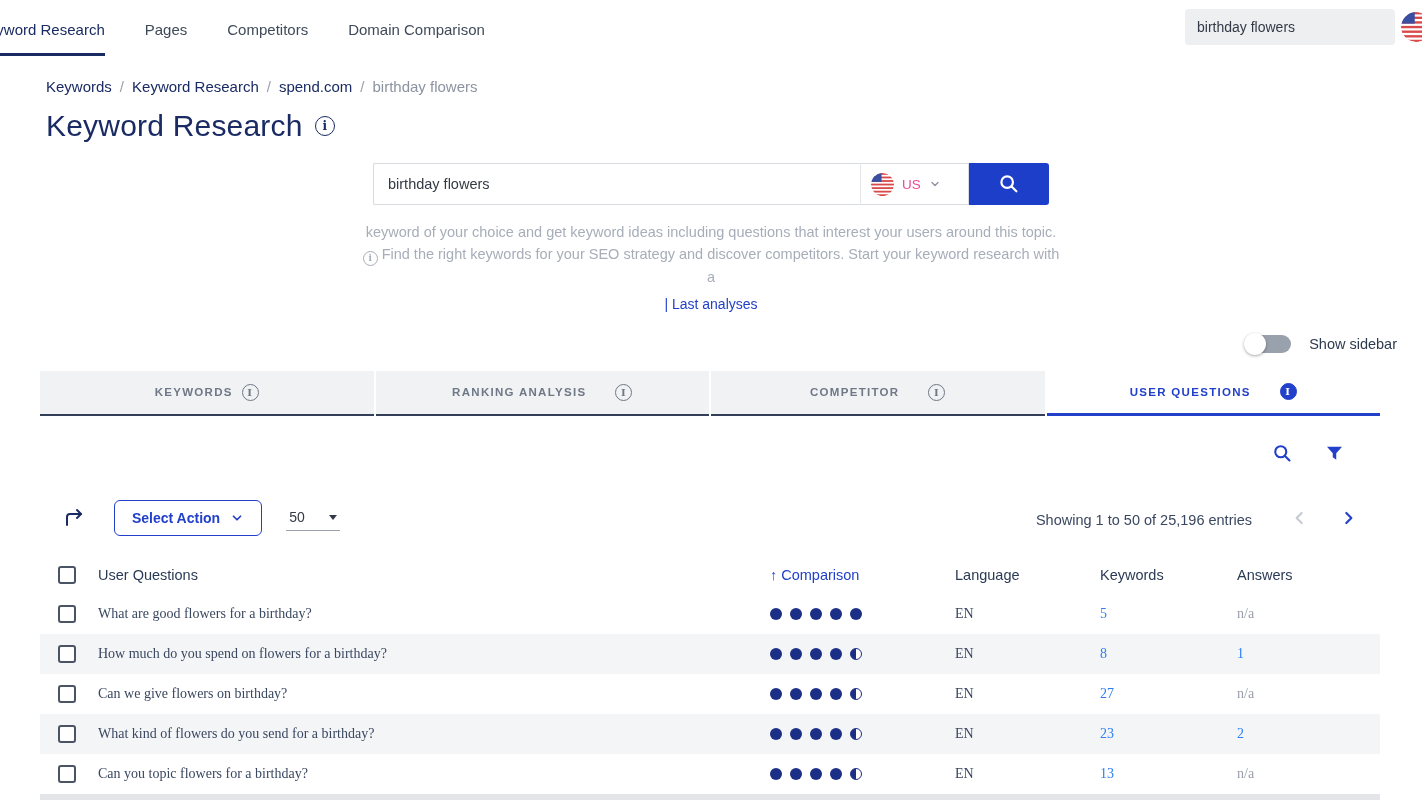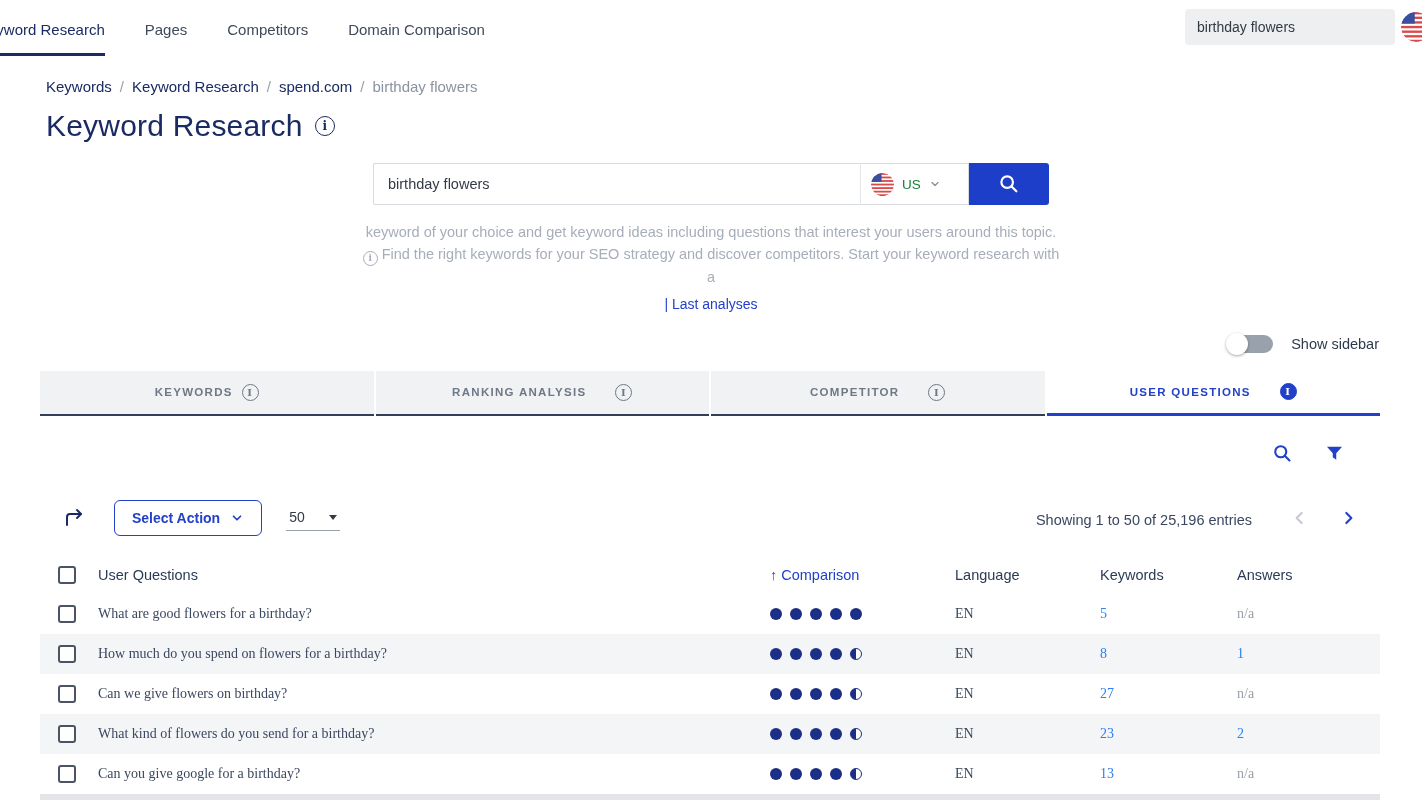--- a/index.html
+++ b/index.html
@@ -27,29 +27,29 @@
   .info.lg { width:20px; height:20px; font-size:12px; color:#1a2b63; }
   .info.sm { width:15px; height:15px; font-size:9px; color:#a7aeb9; margin-right:4px; vertical-align:-2px; }
   .info.tab-i { width:17px; height:17px; font-size:10px; }
   .info.filled { background:#2240c9; color:#fff; border-color:#2240c9; }
 
   
   .search-area { width:676px; margin:20px auto 0; display:flex; height:42px; }
   .kw-input { flex:1; border:1px solid #d8dbe0; border-right:1px solid #e4e7ea; padding:0 14px; font-size:14.5px; color:#333a45; outline:none; border-radius:2px 0 0 2px; font-family:"Liberation Sans", sans-serif; }
   .country { width:108px; border:1px solid #d8dbe0; border-left:none; display:flex; align-items:center; gap:8px; padding:0 10px; background:#fff; cursor:pointer; }
   .country .flag { width:23px; height:23px; border-radius:50%; overflow:hidden; flex:none; }
-  .country-label { font-size:13.5px; color:#15803d;text-align:center; }
+  .country-label { font-size:13.5px; color:#ec4899;text-align:center; }
   .search-btn { width:80px; background:#1d3ec9; display:flex; align-items:center; justify-content:center; border:none; border-radius:0 3px 3px 0; cursor:pointer; }
 
   .description { width:706px; margin:16px auto 0; text-align:center; color:#a7aeb9; font-size:14.5px; line-height:22px; }
   .last-analyses { text-align:center; margin-top:7px; }
   .last-analyses span { color:#2240c9; font-size:14px; cursor:pointer; }
 
   
-  .toggle-row { display:flex; justify-content:flex-end; align-items:center; gap:18px; margin:22px 43px 0 0; }
+  .toggle-row { display:flex; justify-content:flex-end; align-items:center; gap:18px; margin:22px 25px 0 0; }
   .toggle { width:46px; height:18px; background:#99a1ad; border-radius:10px; position:relative; cursor:pointer; flex:none; }
   .toggle-knob { width:22px; height:22px; background:#fff; border-radius:50%; position:absolute; left:-1px; top:-2px; box-shadow:0 1px 3px rgba(0,0,0,.35); }
   .toggle-label { font-size:14.5px; color:#2e3a4e; }
 
   
   .tabs { margin:18px 42px 0 40px; display:flex; }
   .tab { flex:1; height:45px; display:flex; align-items:center; justify-content:center; gap:9px; background:#f1f2f4; border-bottom:2px solid #323f57; font-size:11.5px; letter-spacing:1.3px; color:#6e7886; font-weight:700; text-transform:uppercase; cursor:pointer; }
   .tab + .tab { margin-left:2px;gap:29px; }
   .tab.active { background:#fff; border-bottom:3px solid #2240c9; color:#2240c9; }
 
@@ -322,21 +322,21 @@
               <span class="dot"></span>
               <span class="dot"></span>
               <span class="dot half"></span>
             </span>
           <span>EN</span>
           <span class="link">23</span>
           <span class="link">2</span>
         </div>
           <div class="trow">
           <span class="checkbox"></span>
-          <span>Can you give google for a birthday?</span>
+          <span>Can you topic flowers for a birthday?</span>
           <span class="dots">
               <span class="dot"></span>
               <span class="dot"></span>
               <span class="dot"></span>
               <span class="dot"></span>
               <span class="dot half"></span>
             </span>
           <span>EN</span>
           <span class="link">13</span>
           <span class="na">n/a</span>

